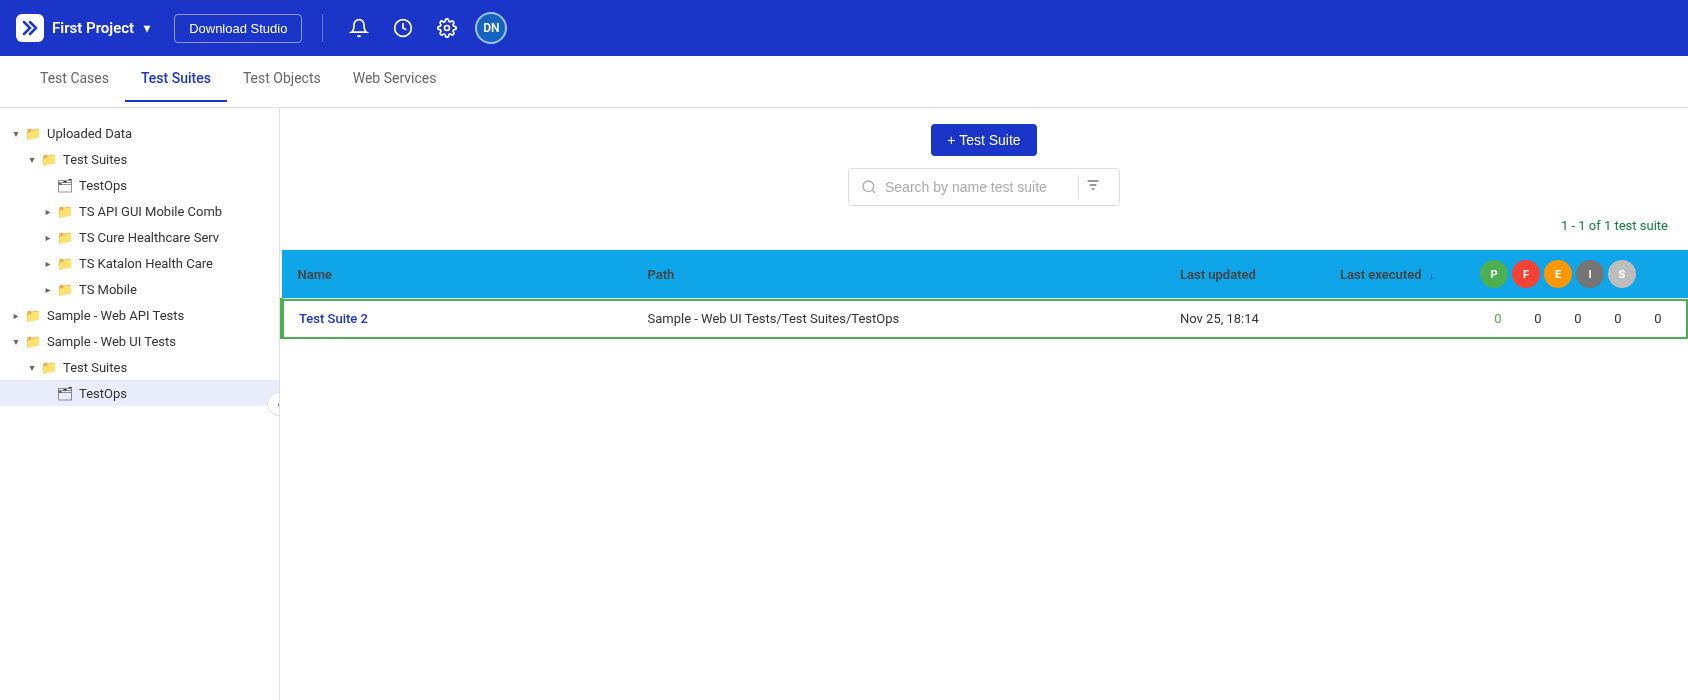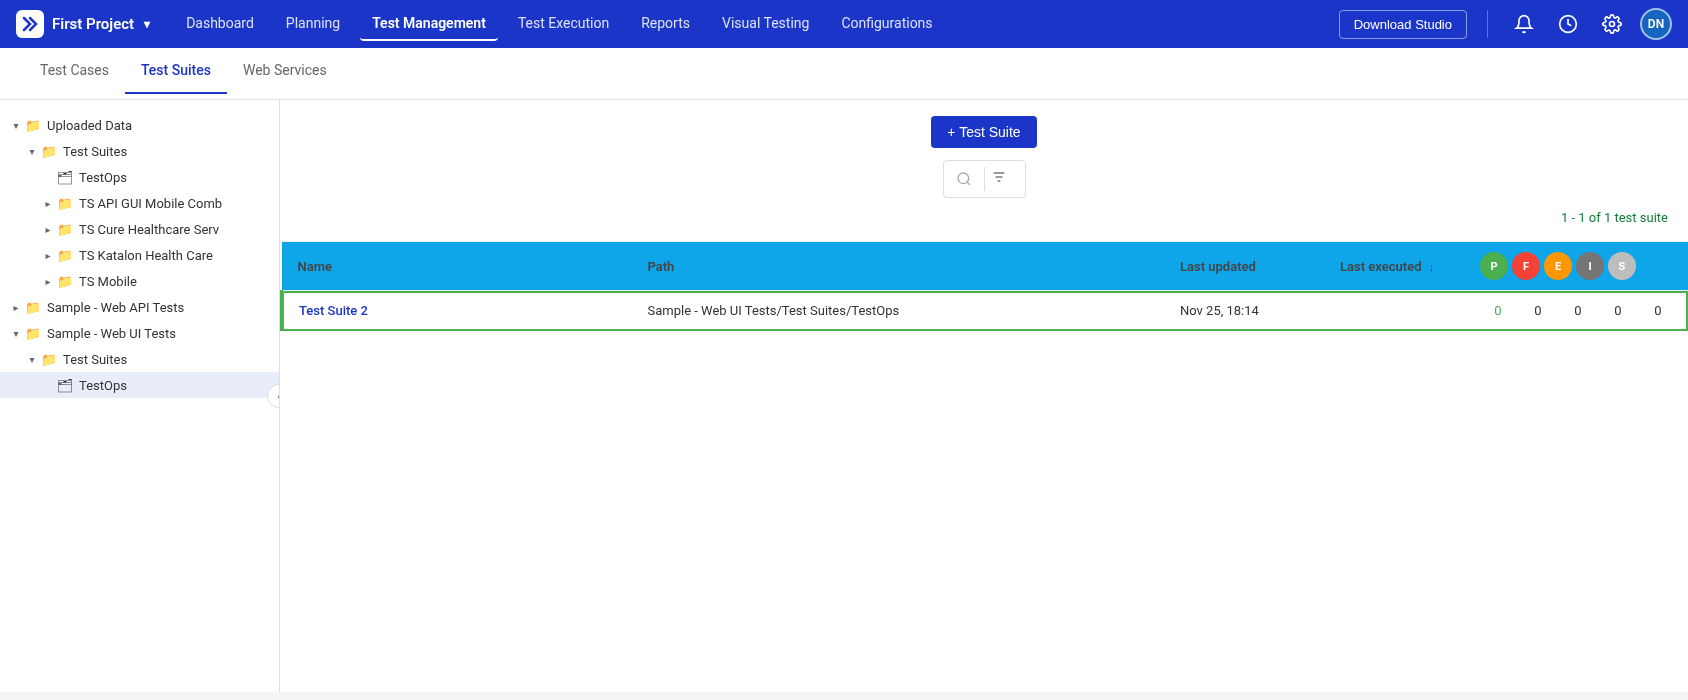--- a/index.html
+++ b/index.html
@@ -1,21 +1,21 @@
 <!DOCTYPE html>
 <html><head>
   <meta charset="utf-8">
   <style>
     * { margin: 0; padding: 0; box-sizing: border-box; }
     body { font-family: -apple-system, BlinkMacSystemFont, 'Segoe UI', Roboto, sans-serif; font-size: 14px; background: #f5f5f5; width: 1688px; height: 700px; overflow: hidden; }
 
     
     .top-nav {
       background: #1a35c7;
-      height: 48px;
+      height: 56px;
       display: flex;
       align-items: center;
       padding: 0 16px;
       gap: 24px;
     }
     .top-nav-logo {
       display: flex;
       align-items: center;
       gap: 8px;
       color: white;
@@ -334,29 +334,20 @@
     <div class="logo-icon">
       <svg viewBox="0 0 18 18" fill="none" xmlns="http://www.w3.org/2000/svg">
         <path d="M3 3L9 9L3 15" stroke="#1a35c7" stroke-width="2.5" stroke-linecap="round"></path>
         <path d="M9 3L15 9L9 15" stroke="#1a35c7" stroke-width="2.5" stroke-linecap="round"></path>
       </svg>
     </div>
     <span>First Project</span>
     <span class="nav-chevron">▾</span>
   </div>
 
-  <div class="top-nav-links">
-    <a class="nav-link">Dashboard</a>
-    <a class="nav-link">Planning</a>
-    <a class="nav-link active">Test Management</a>
-    <a class="nav-link">Test Execution</a>
-    <a class="nav-link">Reports</a>
-    <a class="nav-link">Visual Testing</a>
-    <a class="nav-link">Configurations</a>
-  </div>
 
   <div class="top-nav-right">
     <button class="download-studio-btn">Download Studio</button>
     <div class="nav-divider"></div>
     <button class="nav-icon-btn">
       <svg width="20" height="20" viewBox="0 0 24 24" fill="none" stroke="currentColor" stroke-width="2">
         <path d="M18 8A6 6 0 0 0 6 8c0 7-3 9-3 9h18s-3-2-3-9"></path>
         <path d="M13.73 21a2 2 0 0 1-3.46 0"></path>
       </svg>
     </button>
@@ -372,20 +363,21 @@
         <path d="M19.4 15a1.65 1.65 0 0 0 .33 1.82l.06.06a2 2 0 0 1-2.83 2.83l-.06-.06a1.65 1.65 0 0 0-1.82-.33 1.65 1.65 0 0 0-1 1.51V21a2 2 0 0 1-4 0v-.09A1.65 1.65 0 0 0 9 19.4a1.65 1.65 0 0 0-1.82.33l-.06.06a2 2 0 0 1-2.83-2.83l.06-.06A1.65 1.65 0 0 0 4.68 15a1.65 1.65 0 0 0-1.51-1H3a2 2 0 0 1 0-4h.09A1.65 1.65 0 0 0 4.6 9a1.65 1.65 0 0 0-.33-1.82l-.06-.06a2 2 0 0 1 2.83-2.83l.06.06A1.65 1.65 0 0 0 9 4.68a1.65 1.65 0 0 0 1-1.51V3a2 2 0 0 1 4 0v.09a1.65 1.65 0 0 0 1 1.51 1.65 1.65 0 0 0 1.82-.33l.06-.06a2 2 0 0 1 2.83 2.83l-.06.06A1.65 1.65 0 0 0 19.4 9a1.65 1.65 0 0 0 1.51 1H21a2 2 0 0 1 0 4h-.09a1.65 1.65 0 0 0-1.51 1z"></path>
       </svg>
     </button>
     <div class="avatar-btn">DN</div>
   </div>
 </nav>
 
 <div class="tab-bar">
   <a class="tab">Test Cases</a>
   <a class="tab active">Test Suites</a>
+  <a class="tab">Test Objects</a>
   <a class="tab">Web Services</a>
 </div>
 
 <div class="main-content">
 
   <div class="sidebar">
 
     <div class="tree-item">
       <span class="tree-chevron">▾</span>
       <span class="tree-icon">📁</span>
@@ -471,20 +463,21 @@
 
   <div class="right-panel">
 
     <div class="panel-toolbar">
       <button class="add-btn">+ Test Suite</button>
       <div class="search-box">
         <svg width="16" height="16" viewBox="0 0 24 24" fill="none" stroke="#aaa" stroke-width="2">
           <circle cx="11" cy="11" r="8"></circle>
           <line x1="21" y1="21" x2="16.65" y2="16.65"></line>
         </svg>
+        <input type="text" placeholder="Search by name test suite" style="">
         <button class="filter-icon-btn">
           <svg width="16" height="16" viewBox="0 0 24 24" fill="none" stroke="#666" stroke-width="2">
             <line x1="4" y1="6" x2="20" y2="6"></line>
             <line x1="7" y1="12" x2="17" y2="12"></line>
             <line x1="10" y1="18" x2="14" y2="18"></line>
           </svg>
         </button>
       </div>
       <span class="count-text">1 - 1 of 1 test suite</span>
     </div>

